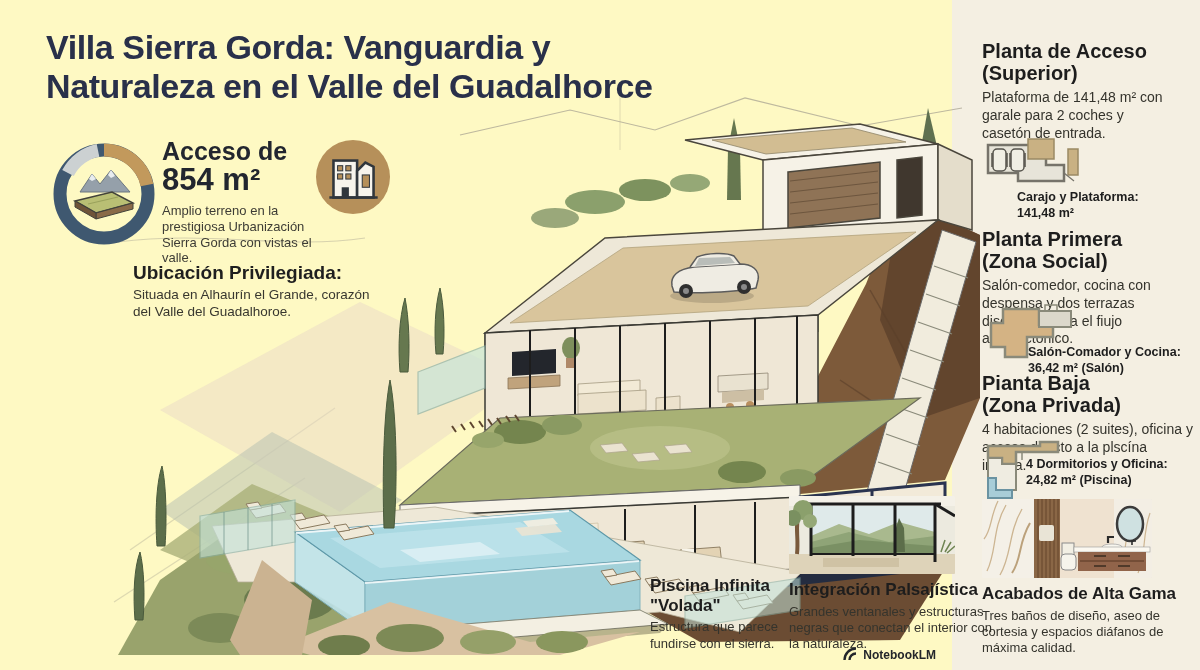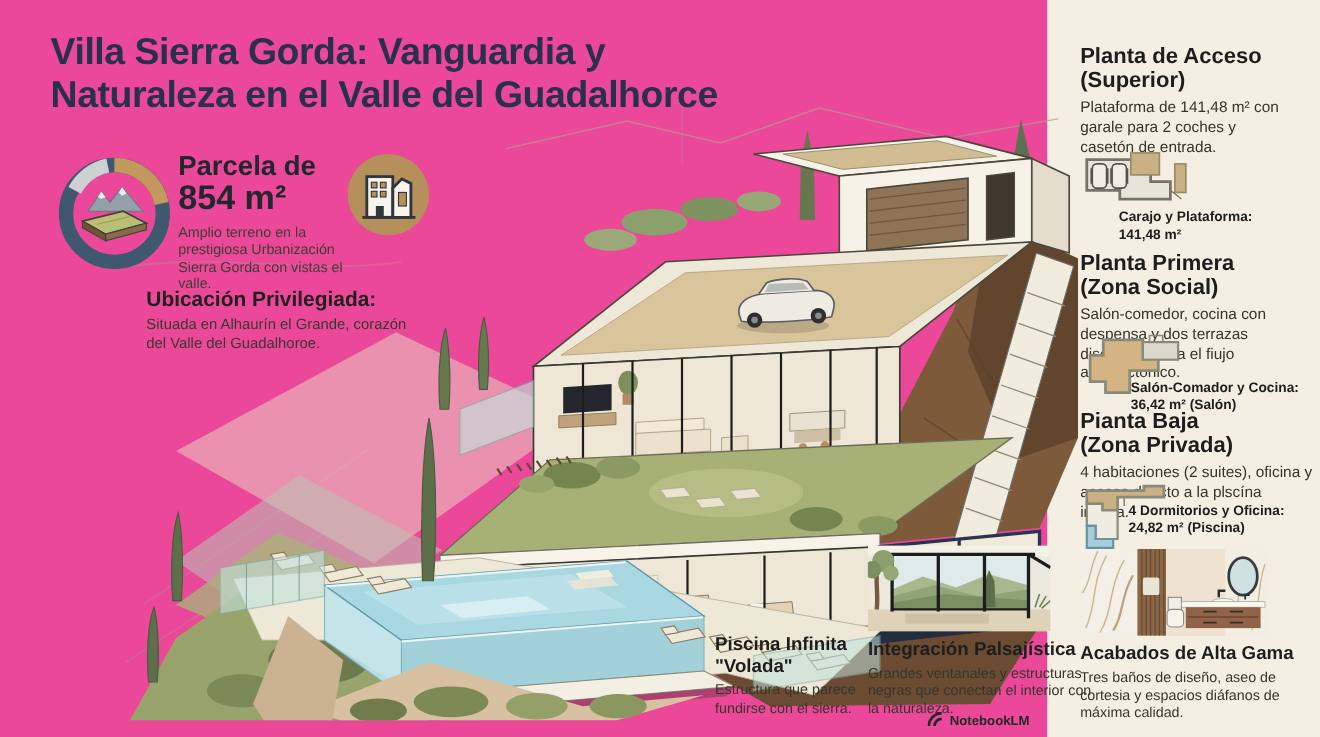--- a/index.html
+++ b/index.html
@@ -1,18 +1,18 @@
 <!DOCTYPE html>
 <html><head>
 <meta charset="utf-8">
 <style>
   html,body{margin:0;padding:0;}
   body{width:1200px;height:670px;overflow:hidden;background:#f4efe2;
        font-family:"Liberation Sans","DejaVu Sans",sans-serif;color:#2c2c28;}
-  .canvas{position:relative;width:952px;height:670px;background:#ec4899;}
+  .canvas{position:relative;width:952px;height:670px;background:#fef9c3;}
   .abs{position:absolute;}
   
   .title{left:46px;top:28px;width:680px;font-size:34px;line-height:1.16;
          letter-spacing:-0.4px;color:#29304a;}
   .title .b{font-weight:800;}
   .title .r{font-weight:600;}
   
   .stat-h1{font-size:25px;font-weight:800;color:#22262f;line-height:1.05;}
   .stat-h2{font-size:31px;font-weight:800;color:#22262f;line-height:1.05;}
   .stat-h3{font-size:24px;font-weight:800;color:#22262f;line-height:1.05;}
@@ -228,21 +228,21 @@
     <path d="M20,35 A44,44 0 0 1 50,12.4" fill="none" stroke="#ccd1d2" stroke-width="13"></path>
     <polygon points="32,54 44,36 52,46 63,32 82,54" fill="#95a0aa" stroke="#6b7680" stroke-width="1"></polygon>
     <polygon points="41,41 44,36 48,41 44,43" fill="#e8ecef"></polygon>
     <polygon points="60,37 63,32 67,38 63,40" fill="#e8ecef"></polygon>
     <polygon points="27,63 64,54 85,65 48,75" fill="#b9bf74" stroke="#42423a" stroke-width="1.5"></polygon>
     <path d="M40,66 L70,59" stroke="#9aa25c" stroke-width="1.2"></path>
     <polygon points="48,75 85,65 85,71 48,81" fill="#8a6a48" stroke="#42423a" stroke-width="1"></polygon>
     <polygon points="27,63 48,75 48,81 27,69" fill="#6f5438" stroke="#42423a" stroke-width="1"></polygon>
   </svg>
   <div class="abs" style="left:162px;top:138px;width:175px;">
-    <div class="stat-h1">Parcela de</div>
+    <div class="stat-h1">Acceso de</div>
     <div class="stat-h2">854 m²</div>
     <div class="stat-desc" style="width:168px;">Amplio terreno en la prestigiosa Urbanización Sierra Gorda con vistas el valle.</div>
   </div>
 
   <svg class="abs" style="left:316px;top:140px;" width="74" height="74" viewBox="0 0 72 72">
     <circle cx="36" cy="36" r="36" fill="#b6905a"></circle>
     <rect x="17" y="20" width="23" height="36" fill="#f7f4ec" stroke="#30363c" stroke-width="2.5"></rect>
     <g fill="#b6905a" stroke="#30363c" stroke-width="1">
       <rect x="21" y="25" width="5" height="5"></rect>
         <rect x="29" y="25" width="5" height="5"></rect>

